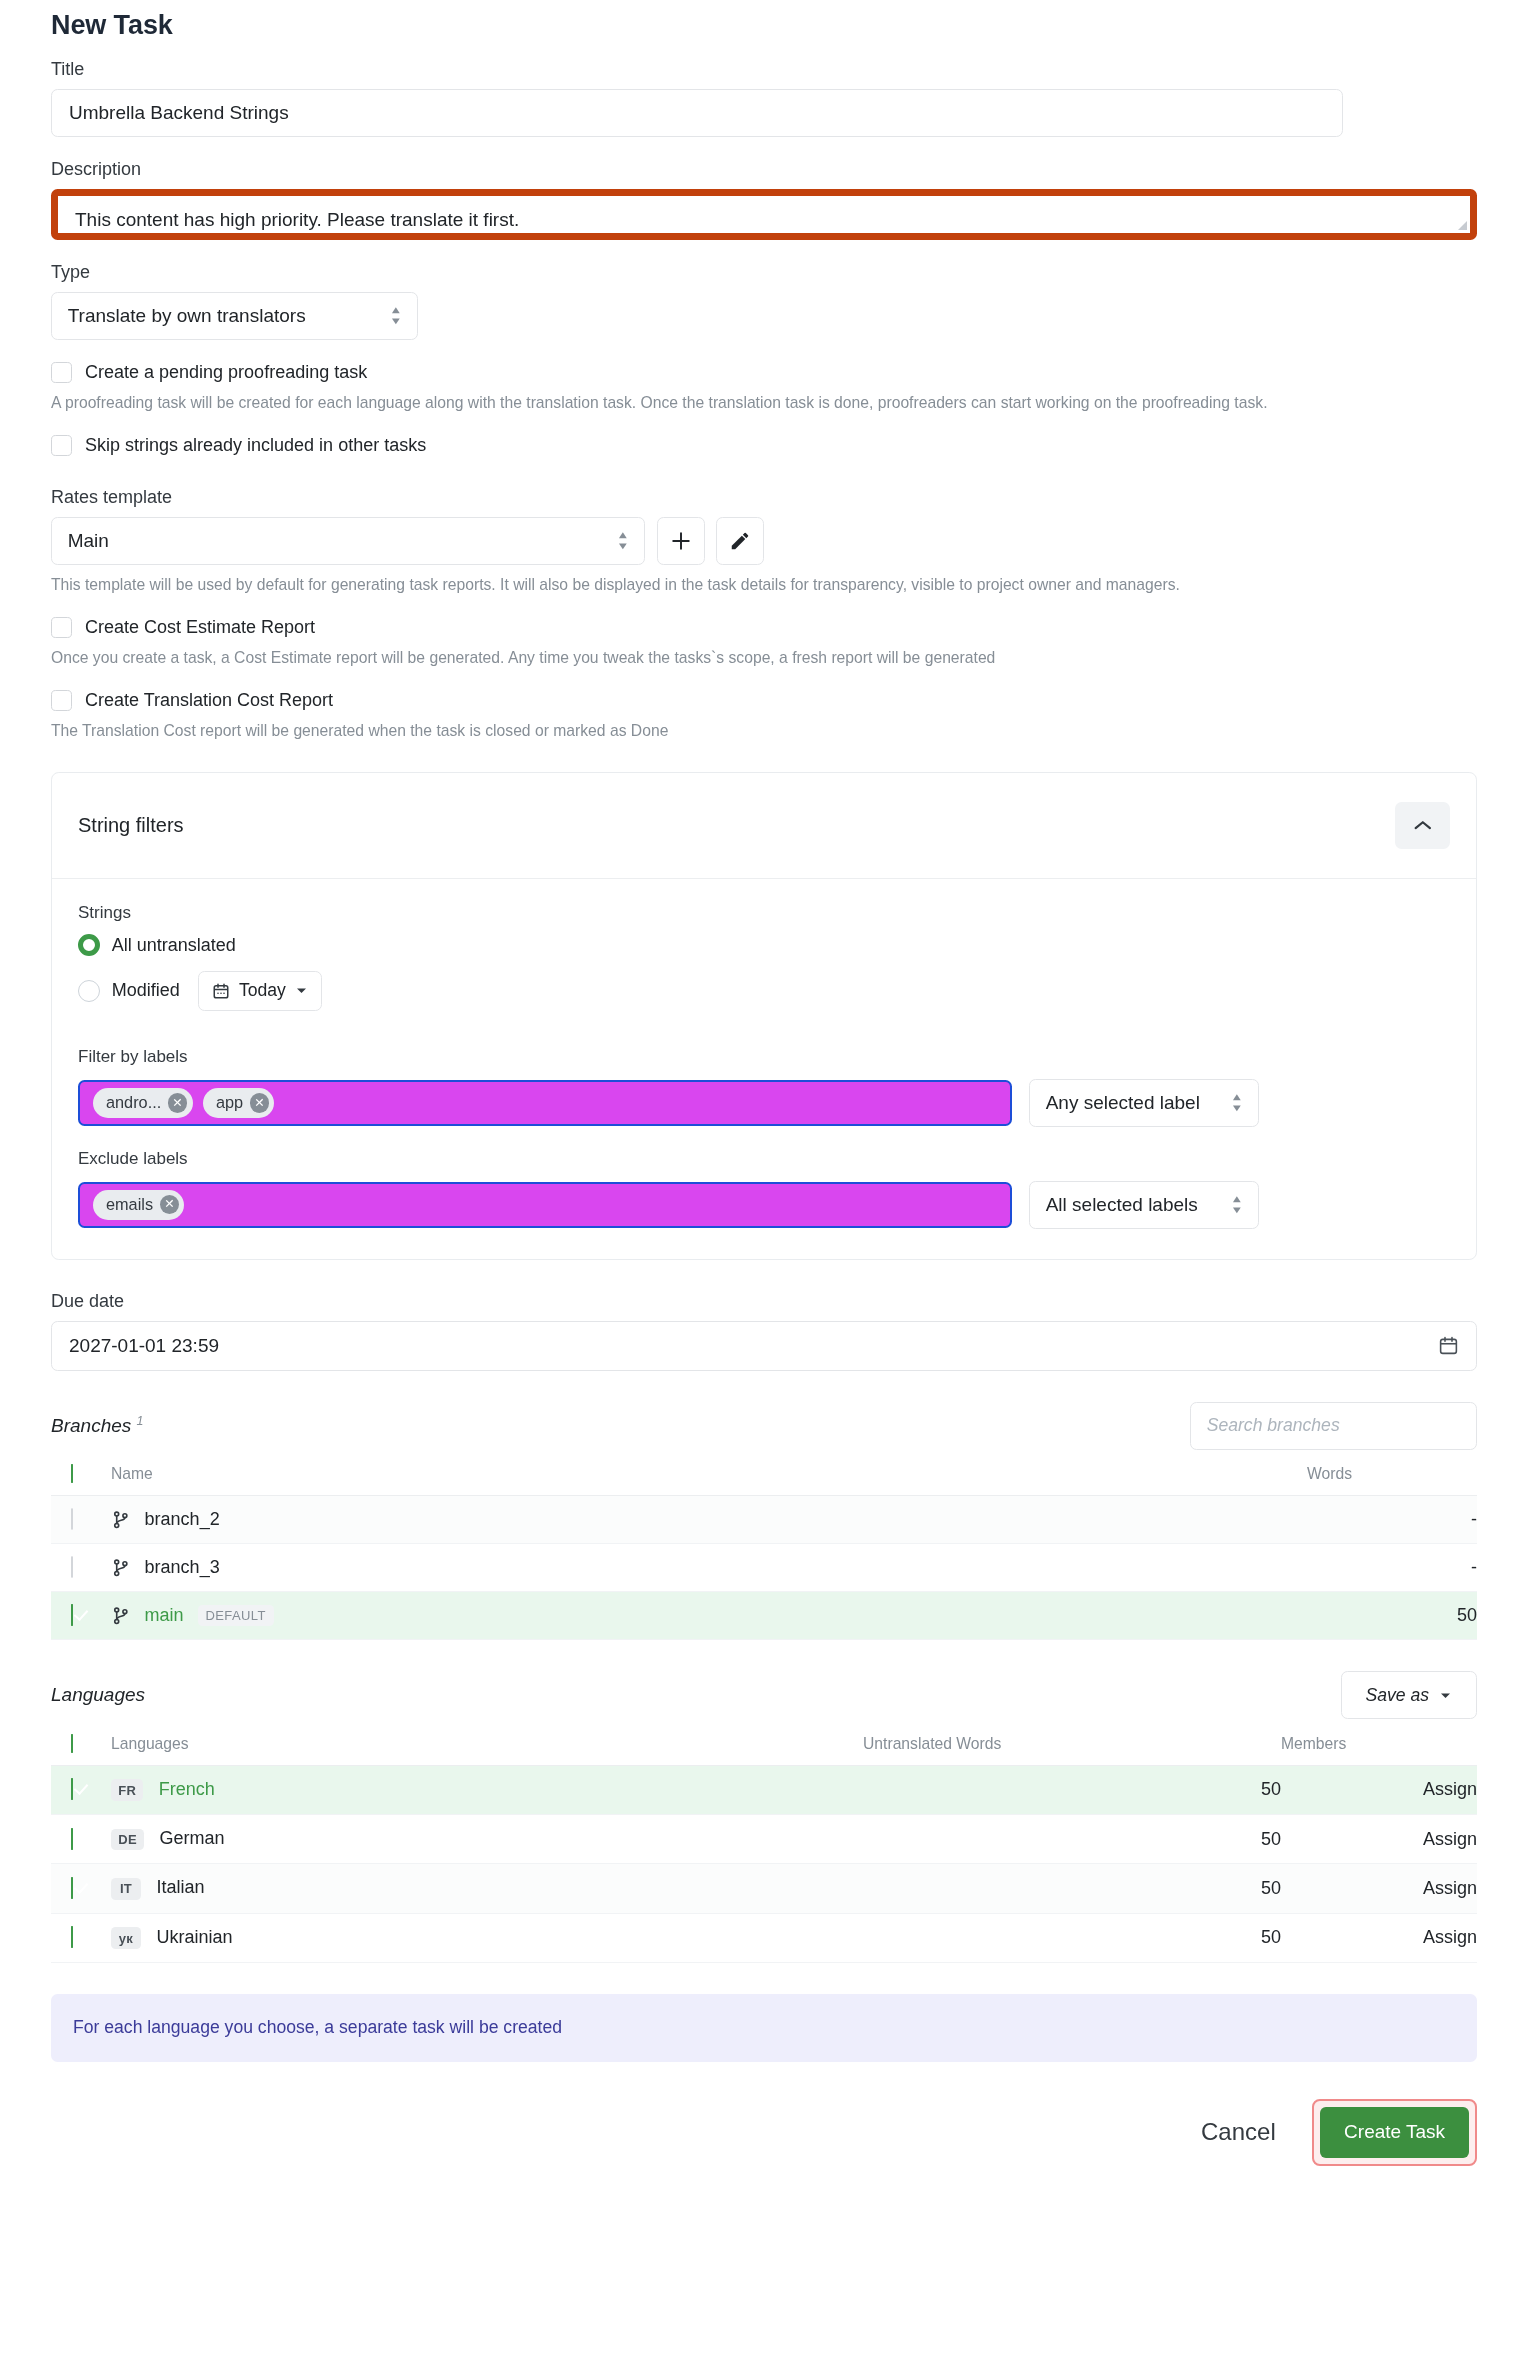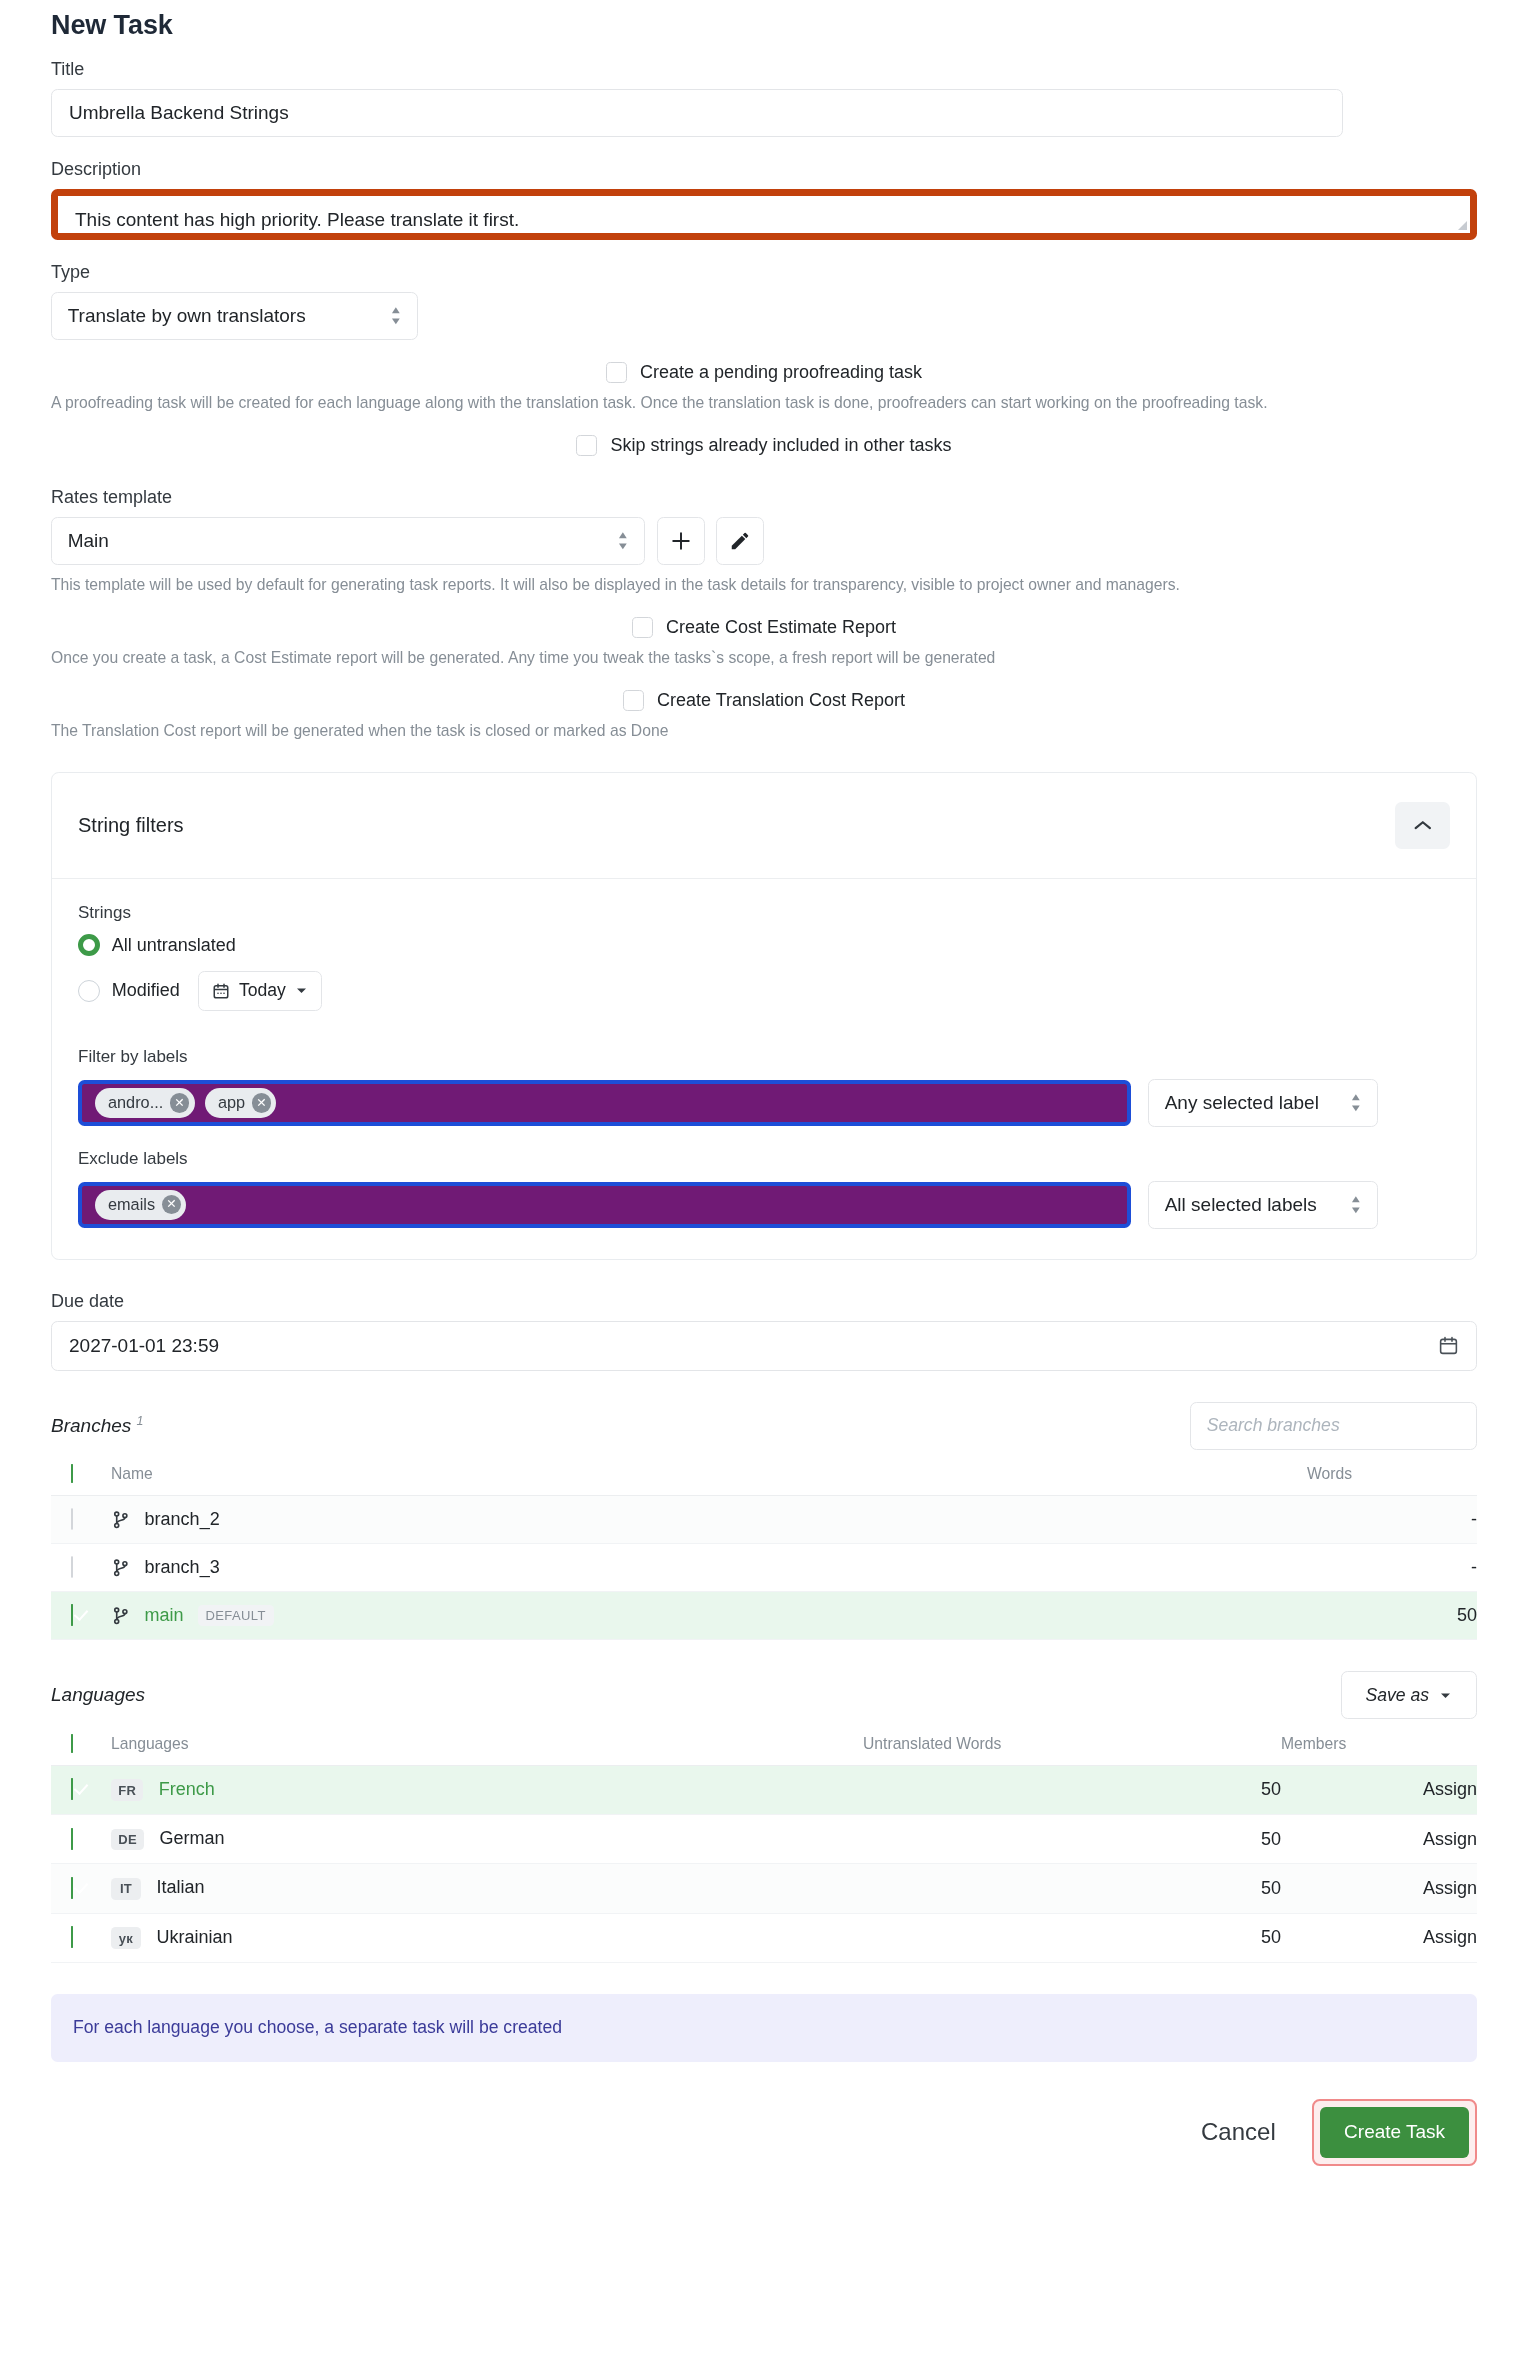--- a/index.html
+++ b/index.html
@@ -95,21 +95,20 @@
     font-size: 15.7px;
     color: #868e96;
     margin-top: 9px;
     line-height: 1.35;
   }
 
   .checkrow {
     display: flex;
     align-items: center;
     gap: 13px;
-    justify-content: center;
   }
   .cbox {
     width: 21px; height: 21px;
     border: 1.3px solid #d3d6da;
     border-radius: 4.6px;
     background: #fff;
     flex: none;
   }
   .cbox.checked {
     background: #3d9a48;
@@ -193,25 +192,25 @@
     border: 1px solid #e3e5e8;
     border-radius: 6.5px;
     display:inline-flex; align-items:center; gap: 9px;
     padding: 0 13px;
     font-size: 17.6px; color: #212529;
     background:#fff;
     margin-left: 6.5px;
   }
 
   .tagbox {
-    width: 1053px;
+    width: 934px;
     min-height: 46px;
-    border: 4px solid #1d4ed8;
+    border: 2px solid #1d4ed8;
     border-radius: 6.5px;
-    background:#701a75;
+    background:#d946ef;
     display:flex; align-items:center; gap: 10.4px;
     padding: 0 13px;
   }
   .tag {
     height: 30px;
     background: #e9ecef;
     border-radius: 15px;
     display:inline-flex; align-items:center; gap:6.5px;
     padding: 0 5.2px 0 13px;
     font-size: 16.3px; color:#343a40;

